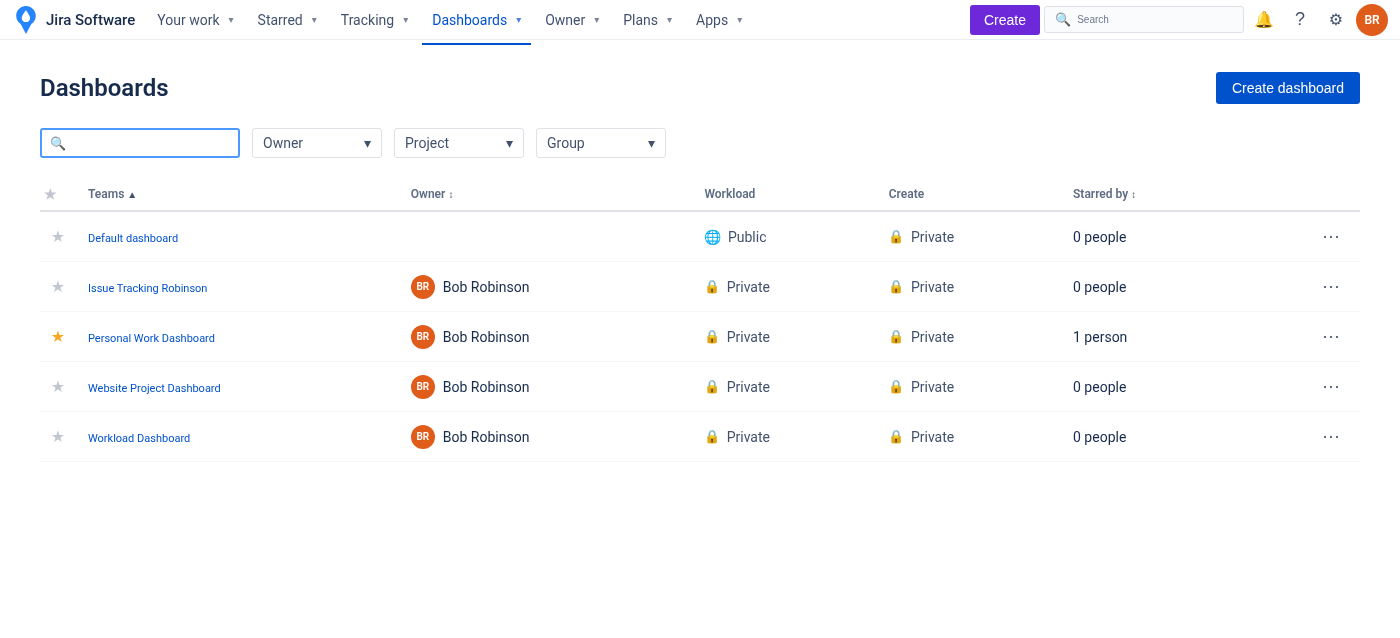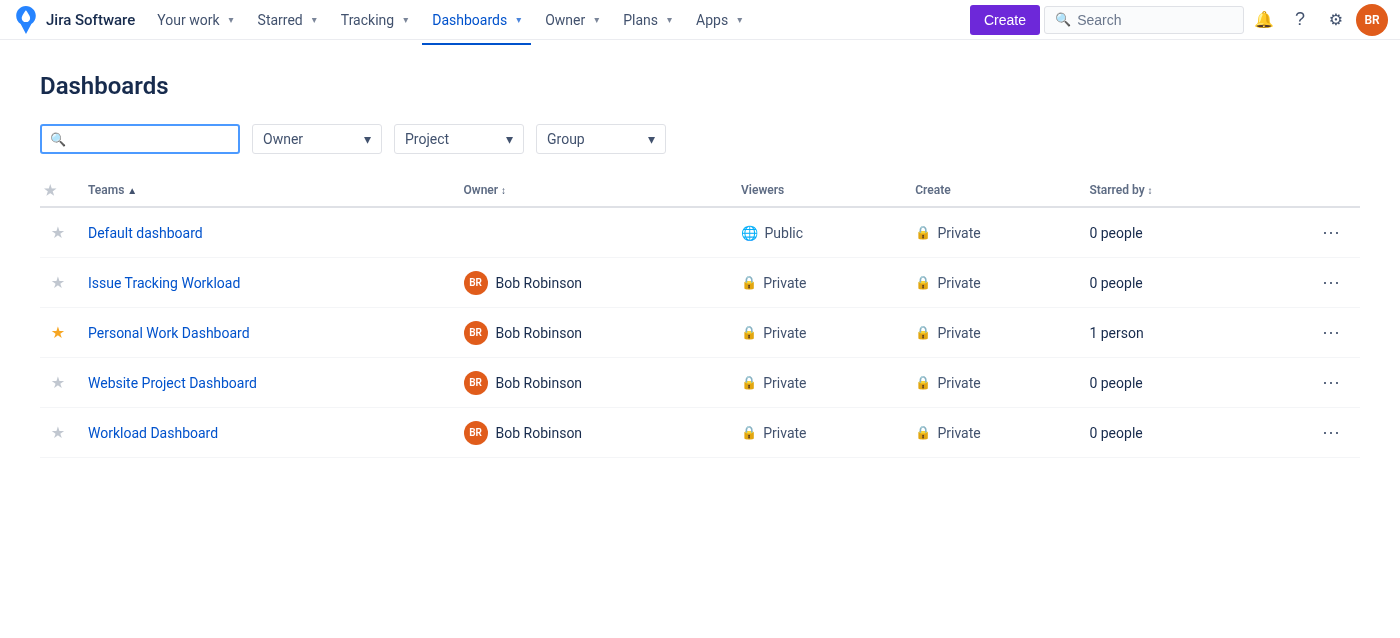--- a/index.html
+++ b/index.html
@@ -84,21 +84,21 @@
       width: 200px;
       background: #fafbfc;
       color: #6b778c;
       font-size: 14px;
       cursor: text;
     }
     .nav-search input {
       border: none;
       background: transparent;
       outline: none;
-      font-size: 14px;
+      font-size: 10px;
       color: #172b4d;
       width: 100%;
     }
     .nav-search input::placeholder { color: #6b778c; }
     .nav-icon-btn {
       width: 32px;
       height: 32px;
       border-radius: 50%;
       border: none;
       background: transparent;
@@ -219,21 +219,21 @@
       border: none;
       cursor: pointer;
       font-size: 16px;
       color: #c1c7d0;
       line-height: 1;
     }
     .star-btn.starred { color: #f6a623; }
     .dash-name-link {
       color: #0052cc;
       text-decoration: none;
-      font-size: 14px;
+      font-size: 11px;
     }
     .owner-cell {
       display: flex;
       align-items: center;
       gap: 8px;
     }
     .owner-avatar {
       width: 24px;
       height: 24px;
       border-radius: 50%;
@@ -327,20 +327,21 @@
   </button>
   <button class="nav-icon-btn">
     <span>⚙</span>
   </button>
   <div class="nav-avatar">BR</div>
 </nav>
 
 <div class="main-content">
   <div class="page-header">
     <h1 class="page-title">Dashboards</h1>
+    <button class="create-dashboard-btn">Create dashboard</button>
   </div>
 
   <div class="filters-row">
     <div class="filter-search">
       <span style="color:#6b778c;font-size:13px;">🔍</span>
       <input type="text" placeholder="" style="">
     </div>
     <div class="filter-select">
       <span>Owner</span>
       <span>▾</span>
@@ -363,21 +364,21 @@
         </th>
         <th>
           <span>Teams</span>
           <span class="sort-indicator">▲</span>
         </th>
         <th>
           <span>Owner</span>
           <span class="sort-indicator">↕</span>
         </th>
         <th>
-          <span>Viewers</span>
+          <span>Workload</span>
         </th>
         <th>
           <span>Create</span>
         </th>
         <th>
           <span>Starred by</span>
           <span class="sort-indicator">↕</span>
         </th>
         <th></th>
       </tr>
@@ -397,21 +398,21 @@
             <div class="viewer-cell">
               <span style="font-size: 13px;">🔒</span>
               <span>Private</span>
             </div>
           </td>
           <td class="starred-by-cell">0 people</td>
           <td style="text-align: right;"><button class="more-btn">···</button></td>
         </tr>
         <tr>
           <td class="star-col"><button class="star-btn">★</button></td>
-          <td><a class="dash-name-link" href="#">Issue Tracking Workload</a></td>
+          <td><a class="dash-name-link" href="#">Issue Tracking Robinson</a></td>
           <td>
             <div class="owner-cell">
               <div class="owner-avatar">BR</div>
               <span>Bob Robinson</span>
             </div>
           </td>
           <td>
             <div class="viewer-cell">
               <span style="font-size: 13px;">🔒</span>
               <span>Private</span>

